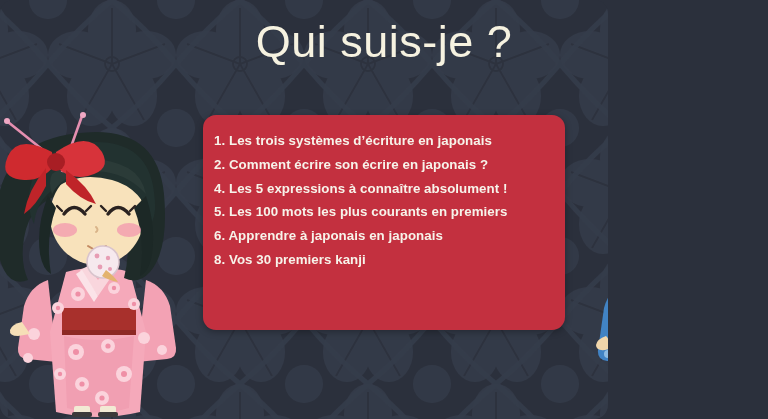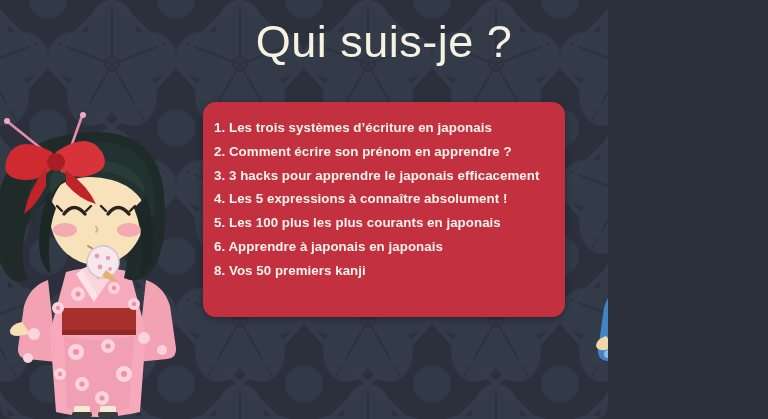--- a/index.html
+++ b/index.html
@@ -33,21 +33,21 @@
     font-weight:400;
     letter-spacing:0.5px;
     color:#f6f2e0;
     line-height:1.05;
     z-index:6;
   }
 
   
   #card {
     position:absolute;
-    left:203px; top:102px;
+    left:203px; top:115px;
     width:362px; height:215px;
     background:#c3303f;
     border-radius:13px;
     box-shadow:0 2px 7px rgba(0,0,0,.30);
     z-index:5;
     padding:14px 0 16px 11px;
   }
   #agenda-list { list-style:none; }
   .agenda-item {
     color:#f7f3ea;
@@ -310,38 +310,34 @@
   <h1 id="title">Qui suis-je ?</h1>
 
   <div id="card">
     <ol id="agenda-list">
       <li class="agenda-item">
         <span class="agenda-num">1.</span>
         <span>Les trois systèmes d’écriture en japonais</span>
       </li>
       <li class="agenda-item">
         <span class="agenda-num">2.</span>
-        <span>Comment écrire son prénom en apprendre ?</span>
-      </li>
-      <li class="agenda-item">
-        <span class="agenda-num">3.</span>
-        <span>3 hacks pour apprendre le japonais efficacement</span>
+        <span>Comment écrire son écrire en japonais ?</span>
       </li>
       <li class="agenda-item">
         <span class="agenda-num">4.</span>
         <span>Les 5 expressions à connaître absolument !</span>
       </li>
       <li class="agenda-item">
         <span class="agenda-num">5.</span>
-        <span>Les 100 plus les plus courants en japonais</span>
+        <span>Les 100 mots les plus courants en premiers</span>
       </li>
       <li class="agenda-item">
         <span class="agenda-num">6.</span>
         <span>Apprendre à japonais en japonais</span>
       </li>
       <li class="agenda-item">
         <span class="agenda-num">8.</span>
-        <span>Vos 50 premiers kanji</span>
+        <span>Vos 30 premiers kanji</span>
       </li>
     </ol>
   </div>
 
 </div>
 
 </body></html>

